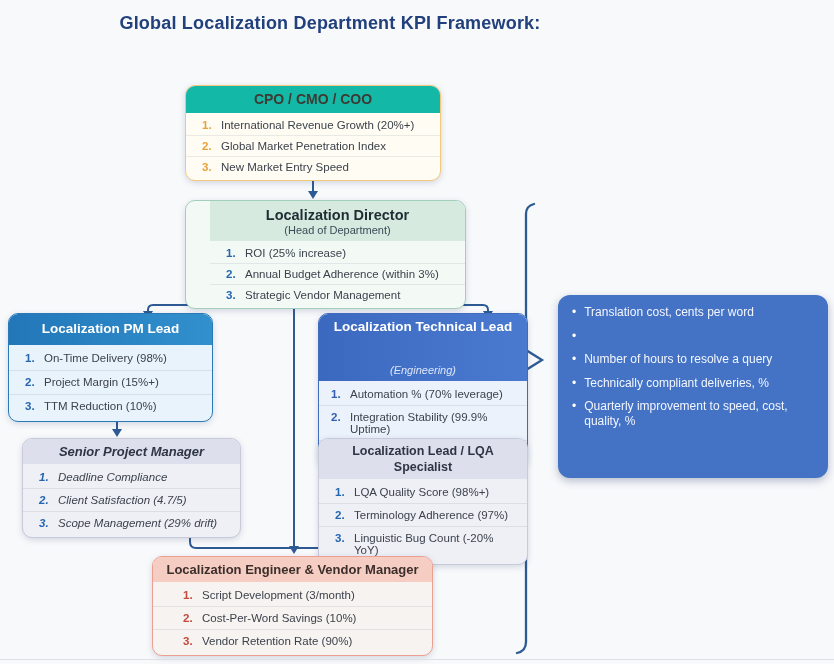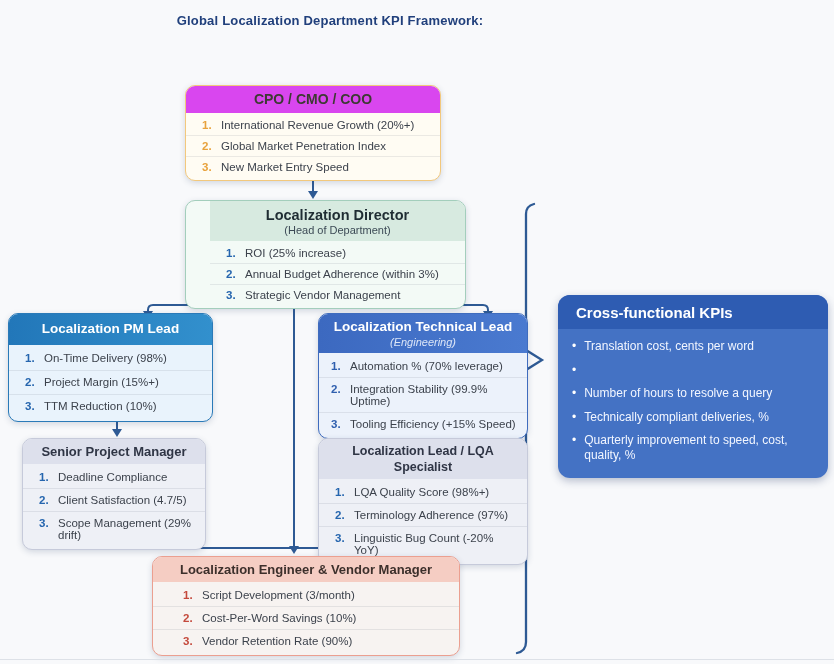--- a/index.html
+++ b/index.html
@@ -7,21 +7,21 @@
   body { font-family:"Liberation Sans", sans-serif; }
   .canvas {
     position:relative; width:834px; height:664px; margin:0 auto;
     background:#f8f9fb; overflow:hidden;
   }
   .overlay { position:absolute; left:0; top:0; pointer-events:none; }
 
   
   .page-title {
     position:absolute; left:0; top:13px; width:660px;
-    text-align:center; font-size:13px; font-weight:bold; color:#21407c;
+    text-align:center; font-size:18px; font-weight:bold; color:#21407c;
     letter-spacing:0.2px;
   }
   .page-subtitle {
     position:absolute; left:0; top:44px; width:660px;
     text-align:center; font-size:15px; color:#2f6cb4;
   }
   .page-subtitle .dash { color:#8fabce; font-weight:bold; padding:0 8px; letter-spacing:-1px; }
 
   
   .kbox {
@@ -35,42 +35,42 @@
   .kitems { padding:2px 0 3px; }
   .kitem {
     display:flex; gap:7px; align-items:baseline;
     padding:4px 8px 4px 16px; font-size:11.5px; color:#3c424c;
   }
   .kitem + .kitem { border-top:1px solid rgba(60,70,90,0.10); }
   .knum { font-weight:bold; min-width:12px; }
 
   
   .cpo { border-color:#f2c87d; background:#fffcf3; }
-  .cpo .khead { background:#d946ef; }
+  .cpo .khead { background:#14b8a6; }
   .cpo .ktitle { color:#3d3a33; font-size:14px; }
   .cpo .knum { color:#e8a23c; }
 
   
   .director { border-color:#a3cebc; background:#f3faf6; }
   .director .khead { background:#d7eae0; }
   .director .ktitle { color:#1f2d33; font-size:14.5px; }
   .director .knum { color:#2565ae; }
 
   
   .pmlead { border-color:#2a7ab8; background:#e9f3fc; }
   .pmlead .khead { background:linear-gradient(90deg,#2277b9,#3290cd); padding:7px 6px; }
   .pmlead .ktitle { color:#ffffff; }
   .pmlead .knum { color:#2565ae; }
   .pmlead .kitem { padding-top:5.5px; padding-bottom:5.5px; }
 
   
   .techlead { border-color:#3f6cbe; background:#ecf2fb; }
   .techlead .khead { background:linear-gradient(90deg,#3c69c0,#4a7ad0); padding:5px 6px 4px; }
   .techlead .ktitle { color:#ffffff; }
-  .techlead .ksub { color:#dbe5f7; font-style:italic; }
+  .techlead .ksub { color:#dbe5f7; font-style:italic;margin-top:28px; }
   .techlead .knum { color:#2f5fae; }
   .techlead .kitem { padding-top:5px; padding-bottom:5px; padding-left:12px; }
 
   
   .grayb { border-color:#c6cada; background:#eef0f6; }
   .grayb .khead { background:#dde0ec; }
   .grayb .ktitle { color:#2f3545; font-size:13px; }
   .grayb .knum { color:#2565ae; }
   .grayb .kitem { padding-top:5px; padding-bottom:5px; }
 
@@ -206,21 +206,21 @@
         <span class="knum">2.</span>
         <span>Integration Stability (99.9% Uptime)</span>
       </div>
       <div class="kitem">
         <span class="knum">3.</span>
         <span>Tooling Efficiency (+15% Speed)</span>
       </div>
     </div>
   </div>
 
-  <div class="kbox grayb" style="left:22px; top:438px; width:184px;">
+  <div class="kbox grayb" style="left:22px; top:438px; width:219px;font-style:italic;">
     <div class="khead">
       <div class="ktitle">Senior Project Manager</div>
     </div>
     <div class="kitems">
       <div class="kitem">
         <span class="knum">1.</span>
         <span>Deadline Compliance</span>
       </div>
       <div class="kitem">
         <span class="knum">2.</span>
@@ -246,42 +246,41 @@
         <span class="knum">2.</span>
         <span>Terminology Adherence (97%)</span>
       </div>
       <div class="kitem">
         <span class="knum">3.</span>
         <span>Linguistic Bug Count (-20% YoY)</span>
       </div>
     </div>
   </div>
 
-  <div class="kbox engineer" style="left:152px; top:556px; width:308px;">
+  <div class="kbox engineer" style="left:152px; top:556px; width:281px;">
     <div class="khead">
       <div class="ktitle">Localization Engineer &amp; Vendor Manager</div>
     </div>
     <div class="kitems">
       <div class="kitem">
         <span class="knum">1.</span>
         <span>Script Development (3/month)</span>
       </div>
       <div class="kitem">
         <span class="knum">2.</span>
         <span>Cost-Per-Word Savings (10%)</span>
       </div>
       <div class="kitem">
         <span class="knum">3.</span>
         <span>Vendor Retention Rate (90%)</span>
       </div>
     </div>
   </div>
 
   <div class="kpi-panel">
-    <div class="kpi-panel-head">Cross-functional KPIs</div>
     <div class="kpi-panel-body">
       <div class="kpi-bullet-row">
         <span class="kpi-bullet">•</span>
         <span>Translation cost, cents per word</span>
       </div>
       <div class="kpi-bullet-row">
         <span class="kpi-bullet">•</span>
       </div>
       <div class="kpi-bullet-row">
         <span class="kpi-bullet">•</span>

